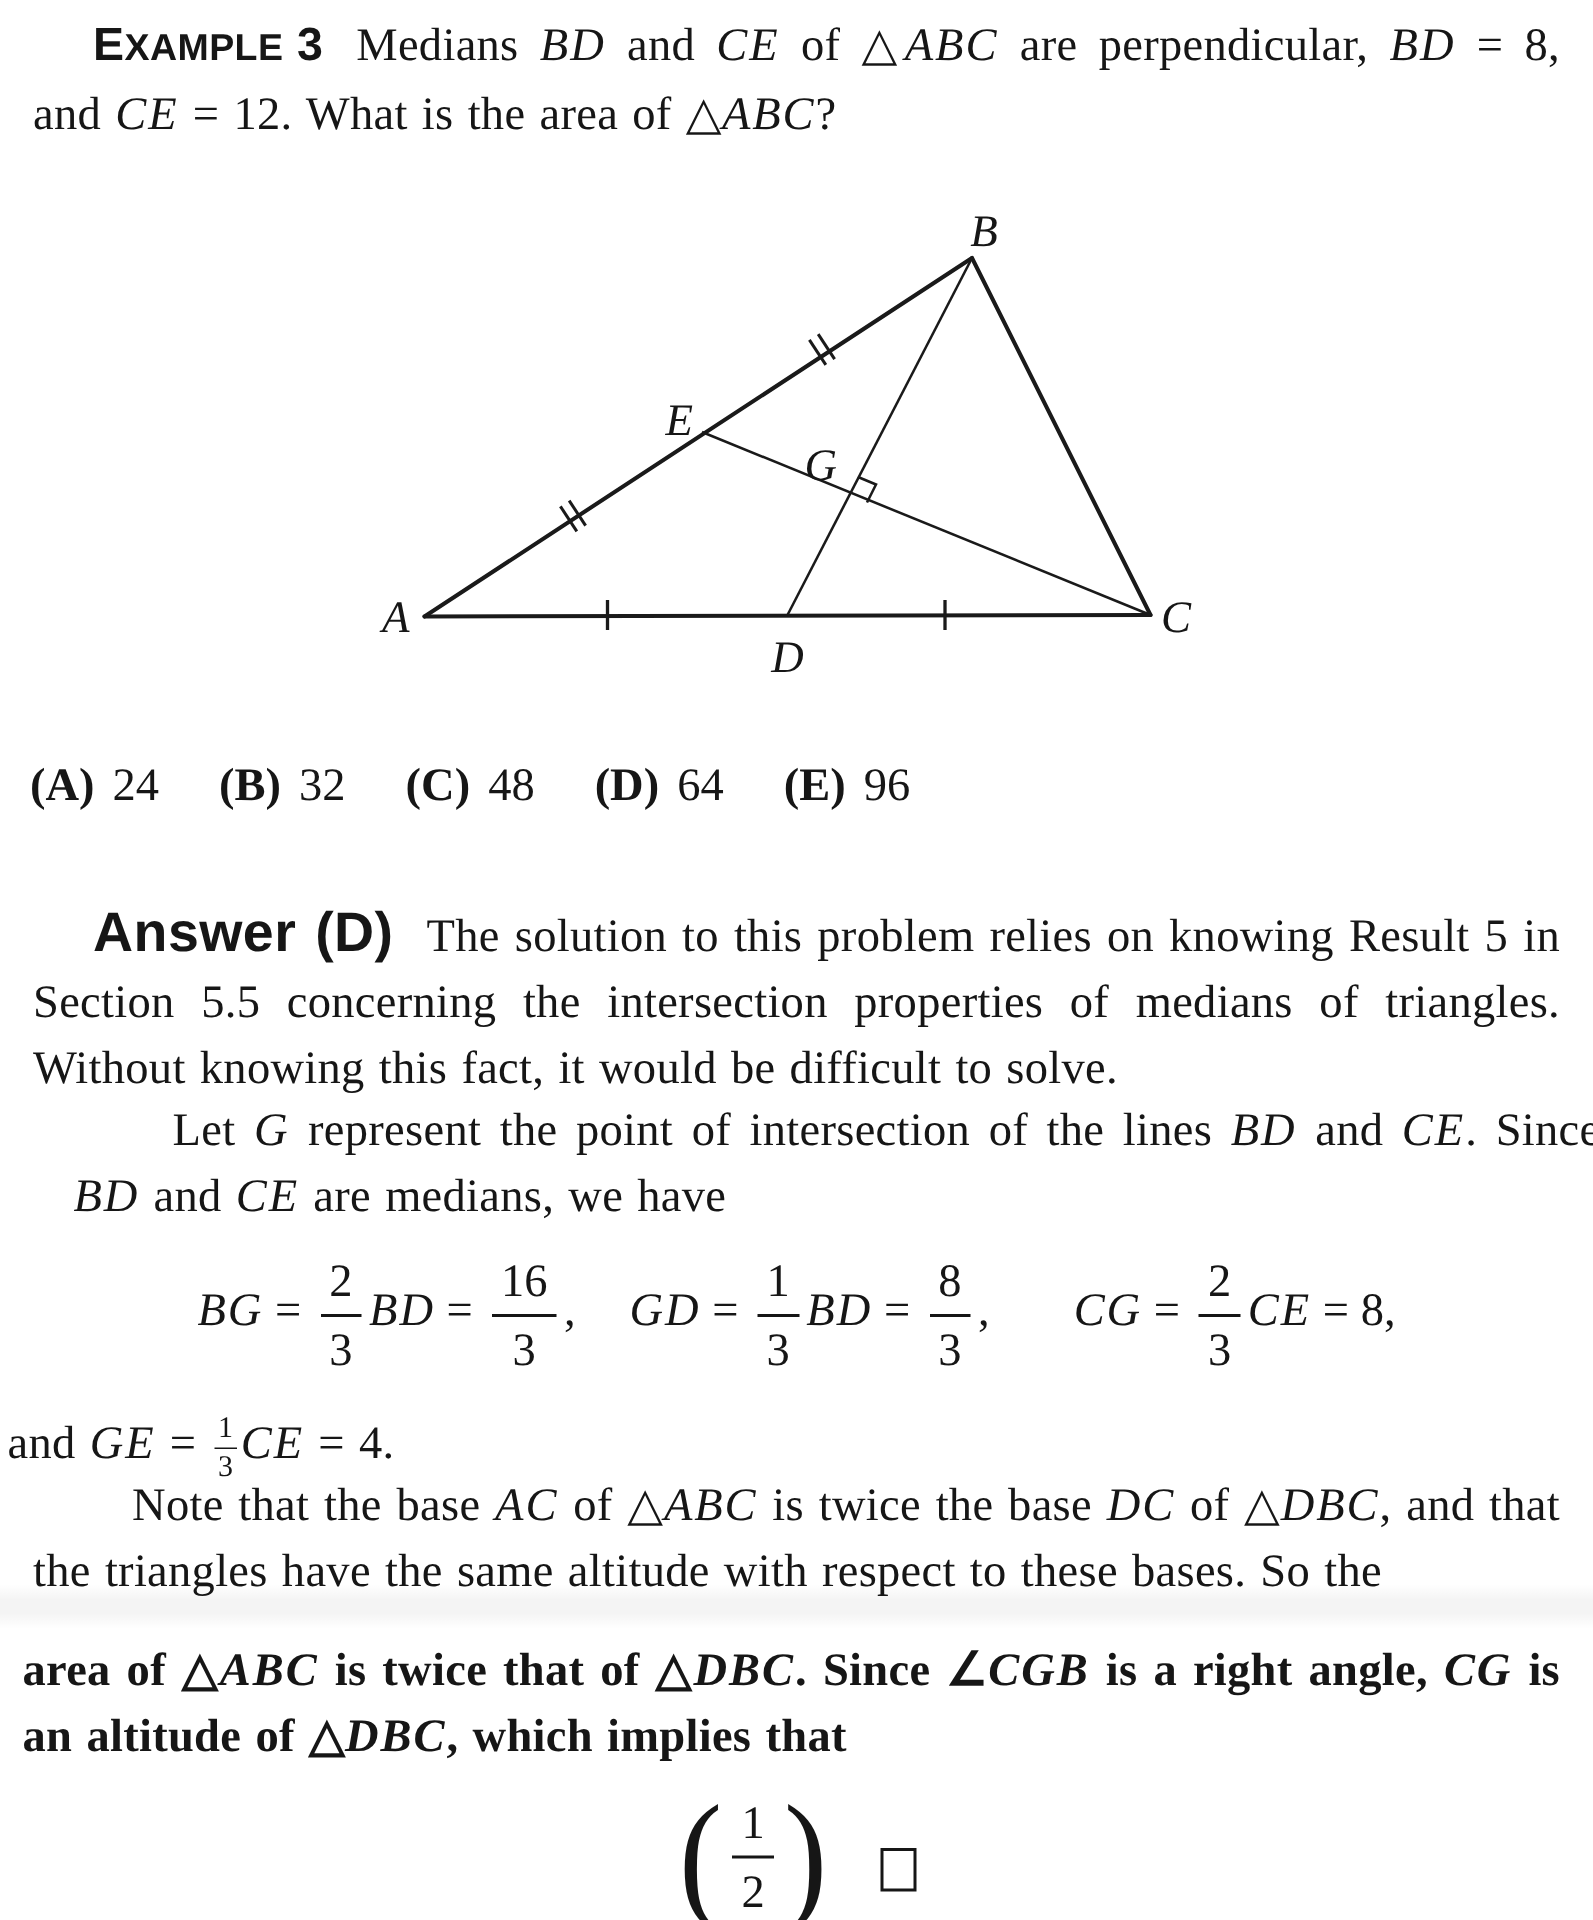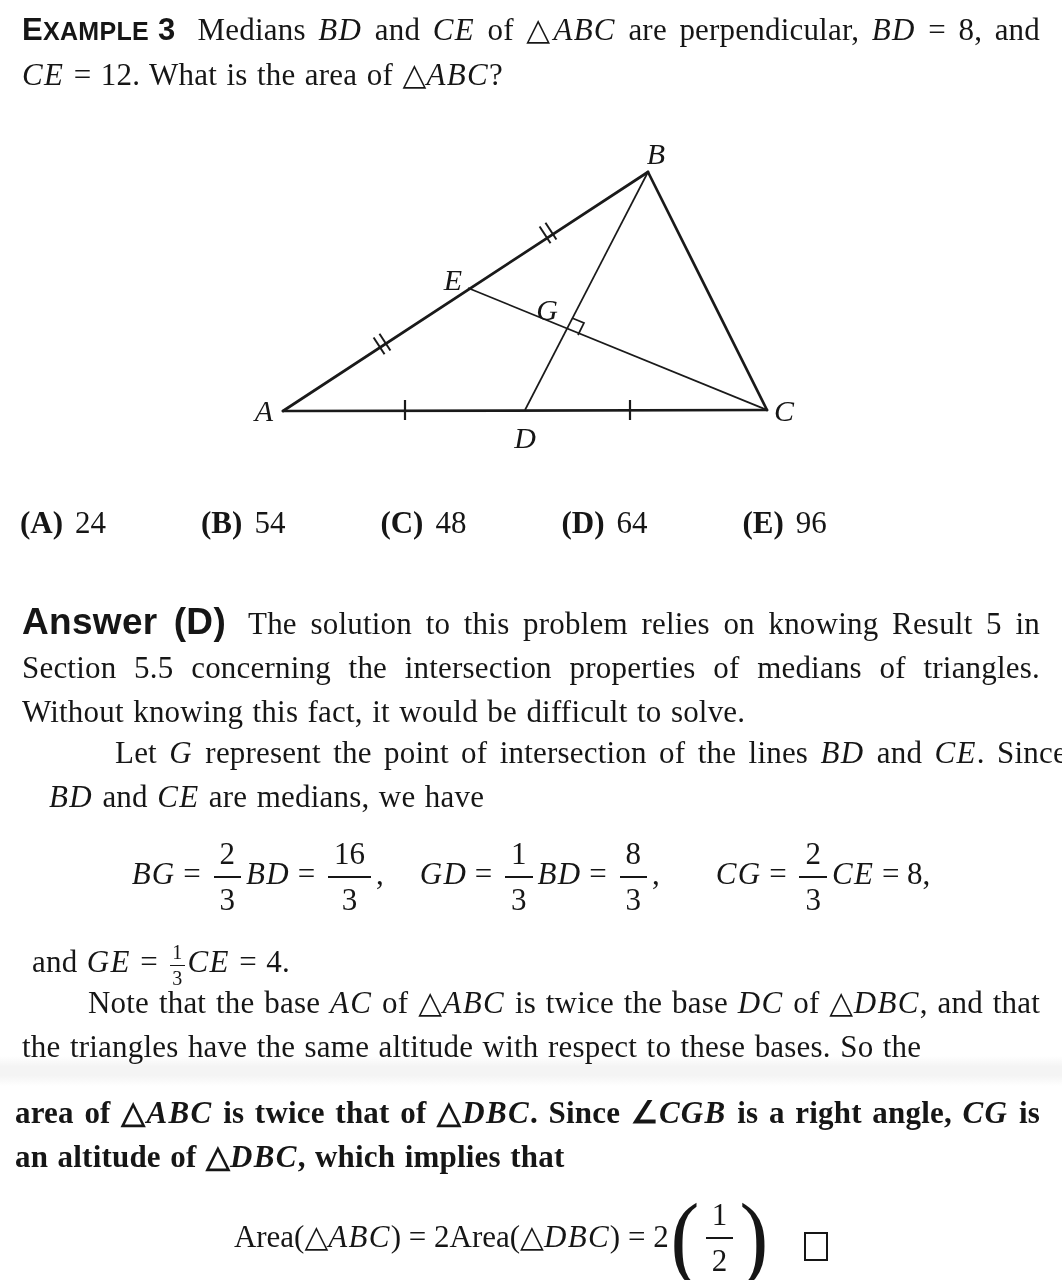--- a/index.html
+++ b/index.html
@@ -20,29 +20,30 @@
     word-spacing:1.5px;
   }
   .it{font-style:italic; letter-spacing:1.3px;}
   .rm{font-style:normal;}
   .heading-sans{
     font-family:"Liberation Sans", sans-serif;
     font-weight:700;
     font-style:normal;
     letter-spacing:0.3px;
     white-space:nowrap;
+    margin-left:40px;
   }
   .ex-cap{font-size:31px;}
   .ex-rest{font-size:25px;}
   .ex-num{font-size:31px; margin-left:9px;}
   .head-gap{display:inline-block; width:22px;}
   
   .choices{
     position:absolute; top:503px; left:20px;
-    display:flex; gap:95px;
+    display:flex; gap:40px;
     line-height:40px;
   }
   .choice .ch-label{font-weight:700;}
   .choice .ch-val{margin-left:12px;}
   
   .disp{
     position:absolute; left:0; right:0;
     display:flex; justify-content:center; align-items:center;
   }
   .eq-group{white-space:nowrap;}
@@ -127,56 +128,55 @@
   <text x="33" y="281" text-anchor="end">A</text>
   <text x="416" y="24" text-anchor="middle">B</text>
   <text x="534" y="281" text-anchor="start">C</text>
   <text x="285" y="308" text-anchor="middle">D</text>
   <text x="222" y="150" text-anchor="end">E</text>
   <text x="318" y="180" text-anchor="end">G</text>
 </svg>
 
 <div class="choices">
   <span class="choice"><span class="ch-label">(A)</span><span class="ch-val">24</span></span>
-  <span class="choice"><span class="ch-label">(B)</span><span class="ch-val">54</span></span>
+  <span class="choice"><span class="ch-label">(B)</span><span class="ch-val">32</span></span>
   <span class="choice"><span class="ch-label">(C)</span><span class="ch-val">48</span></span>
   <span class="choice"><span class="ch-label">(D)</span><span class="ch-val">64</span></span>
   <span class="choice"><span class="ch-label">(E)</span><span class="ch-val">96</span></span>
 </div>
 
 <div class="para" style="top:600px; left:22px; width:1018px;">
   <span class="heading-sans" style="font-size:37px;">Answer (D)</span><span class="head-gap"></span><span class="rm">The solution to this problem relies on knowing Result 5 in Section 5.5 concerning the intersection properties of medians of triangles. Without knowing this fact, it would be difficult to solve.</span>
 </div>
 
 <div class="para" style="top:731px; left:22px; width:1018px; text-indent:66px;margin-left:27px;">
   <span class="rm">Let </span><span class="it">G</span><span class="rm"> represent the point of intersection of the lines </span><span class="it">BD</span><span class="rm"> and </span><span class="it">CE</span><span class="rm">. Since </span><span class="it">BD</span><span class="rm"> and </span><span class="it">CE</span><span class="rm"> are medians, we have</span>
 </div>
 
 <div class="disp" style="top:828px; height:96px;">
   <span class="eq-group"><span class="it">BG</span><span class="rm"> = </span><span class="frac"><span class="num">2</span><span class="den">3</span></span><span class="it">BD</span><span class="rm"> = </span><span class="frac"><span class="num">16</span><span class="den">3</span></span><span class="rm">,</span></span>
   <span class="eq-group" style="margin-left:36px;"><span class="it">GD</span><span class="rm"> = </span><span class="frac"><span class="num">1</span><span class="den">3</span></span><span class="it">BD</span><span class="rm"> = </span><span class="frac"><span class="num">8</span><span class="den">3</span></span><span class="rm">,</span></span>
   <span class="eq-group" style="margin-left:56px;"><span class="it">CG</span><span class="rm"> = </span><span class="frac"><span class="num">2</span><span class="den">3</span></span><span class="it">CE</span><span class="rm"> = </span><span class="rm">8,</span></span>
 </div>
 
-<div class="para" style="top:940px; left:32px; width:1018px; text-align:left;">
+<div class="para" style="top:940px; left:5px; width:1018px; text-align:left;">
   <span class="rm">and </span><span class="it">GE</span><span class="rm"> = </span><span class="sfrac"><span class="num">1</span><span class="den">3</span></span><span class="it">CE</span><span class="rm"> = 4.</span>
 </div>
 
 <div class="para" style="top:981px; left:22px; width:1018px; text-indent:66px;">
   <span class="rm">Note that the base </span><span class="it">AC</span><span class="rm"> of △</span><span class="it">ABC</span><span class="rm"> is twice the base </span><span class="it">DC</span><span class="rm"> of △</span><span class="it">DBC</span><span class="rm">, and that the triangles have the same altitude with respect to these bases. So the</span>
 </div>
 
 <div class="seam"></div>
 
 <div class="para" style="top:1091px; left:15px; width:1025px;font-weight:bold;">
   <span class="rm">area of △</span><span class="it">ABC</span><span class="rm"> is twice that of △</span><span class="it">DBC</span><span class="rm">. Since ∠</span><span class="it">CGB</span><span class="rm"> is a right angle, </span><span class="it">CG</span><span class="rm"> is an altitude of △</span><span class="it">DBC</span><span class="rm">, which implies that</span>
 </div>
 
 <div class="disp" style="top:1167px; height:140px; line-height:40px;">
-  <span class="eq-group"><span class="rm">Area(△</span><span class="it">ABC</span><span class="rm">) = 2Area(△</span><span class="it">DBC</span><span class="rm">) = 2</span></span>
   <span class="bigparen">(</span>
   <span class="frac">
       <span class="num">1</span>
       <span class="den">2</span>
     </span>
   <span class="bigparen">)</span>
   <span class="qed-box"></span>
 </div>
 
 </body></html>

